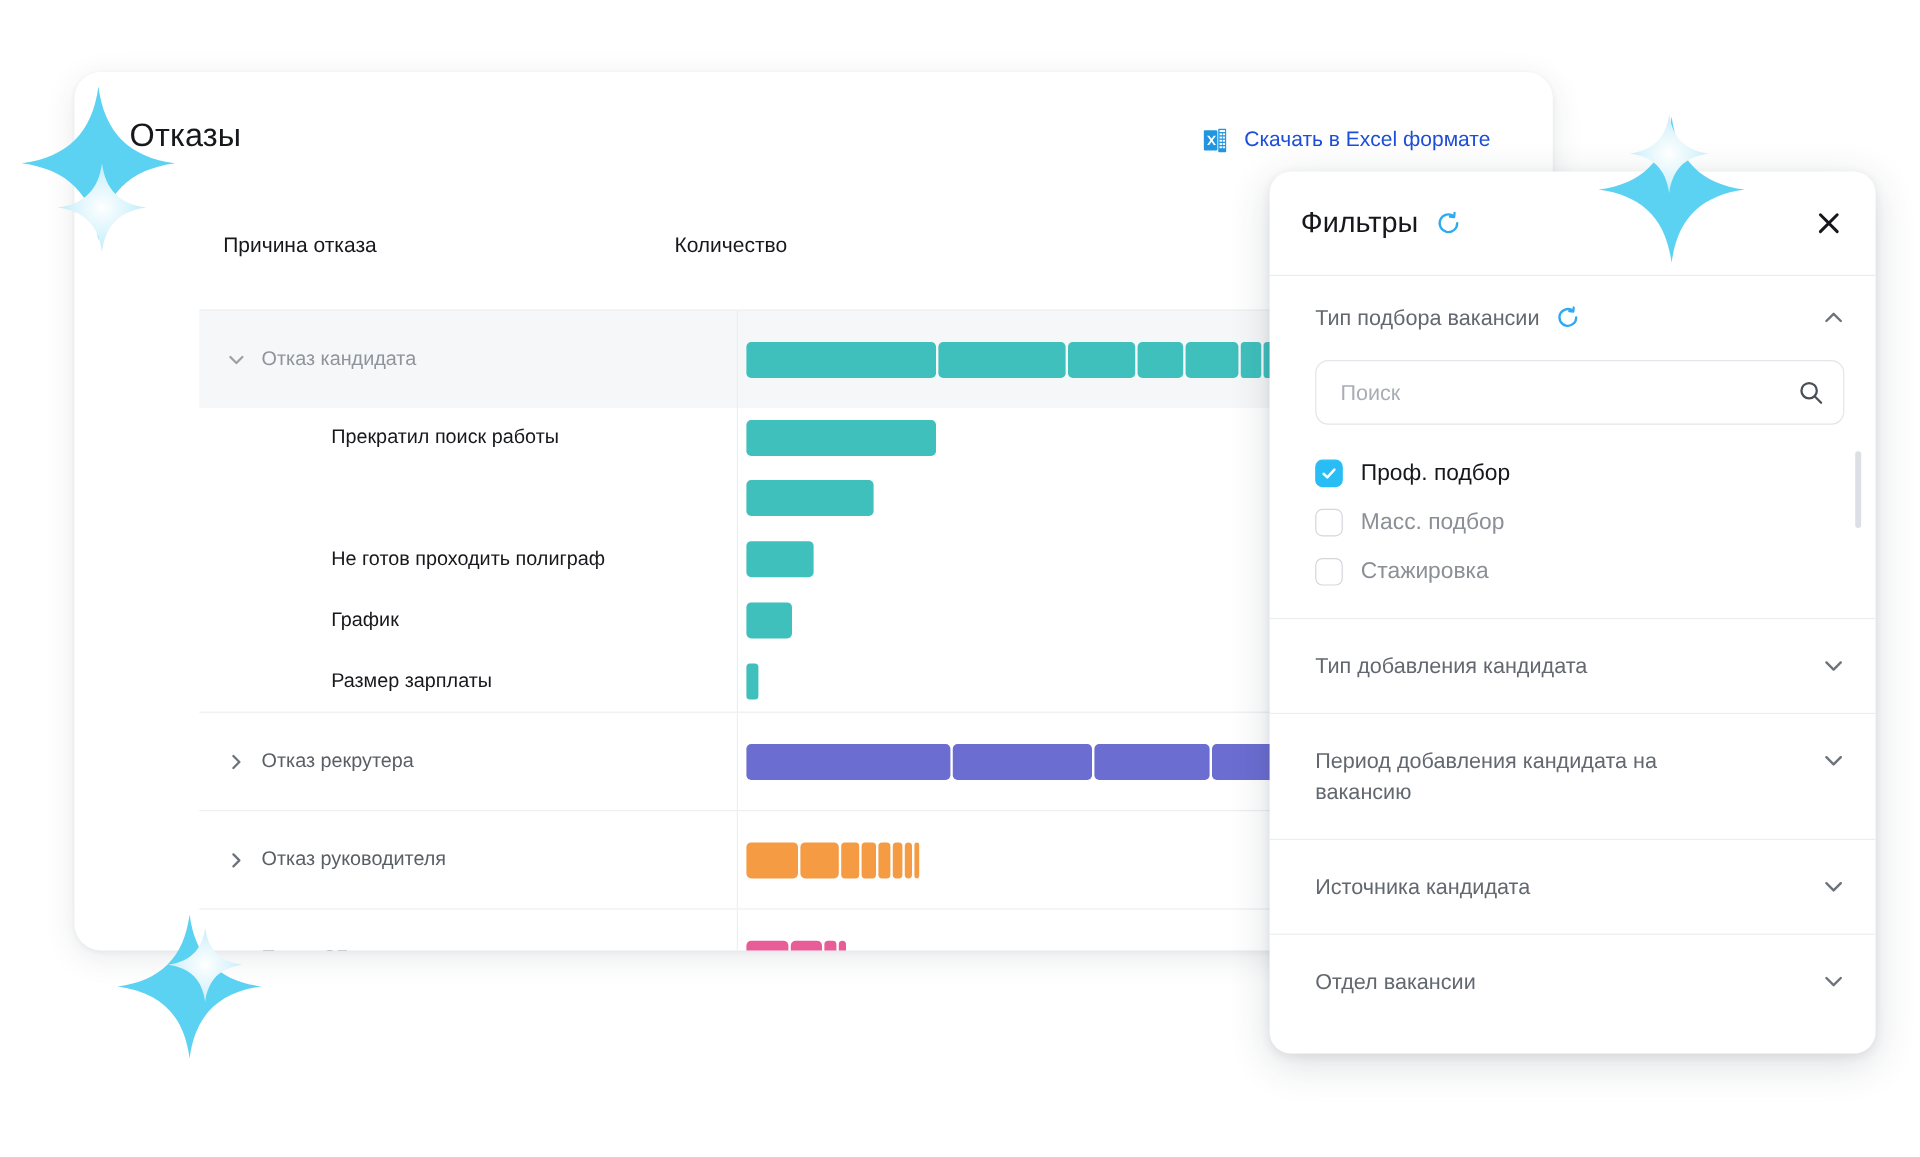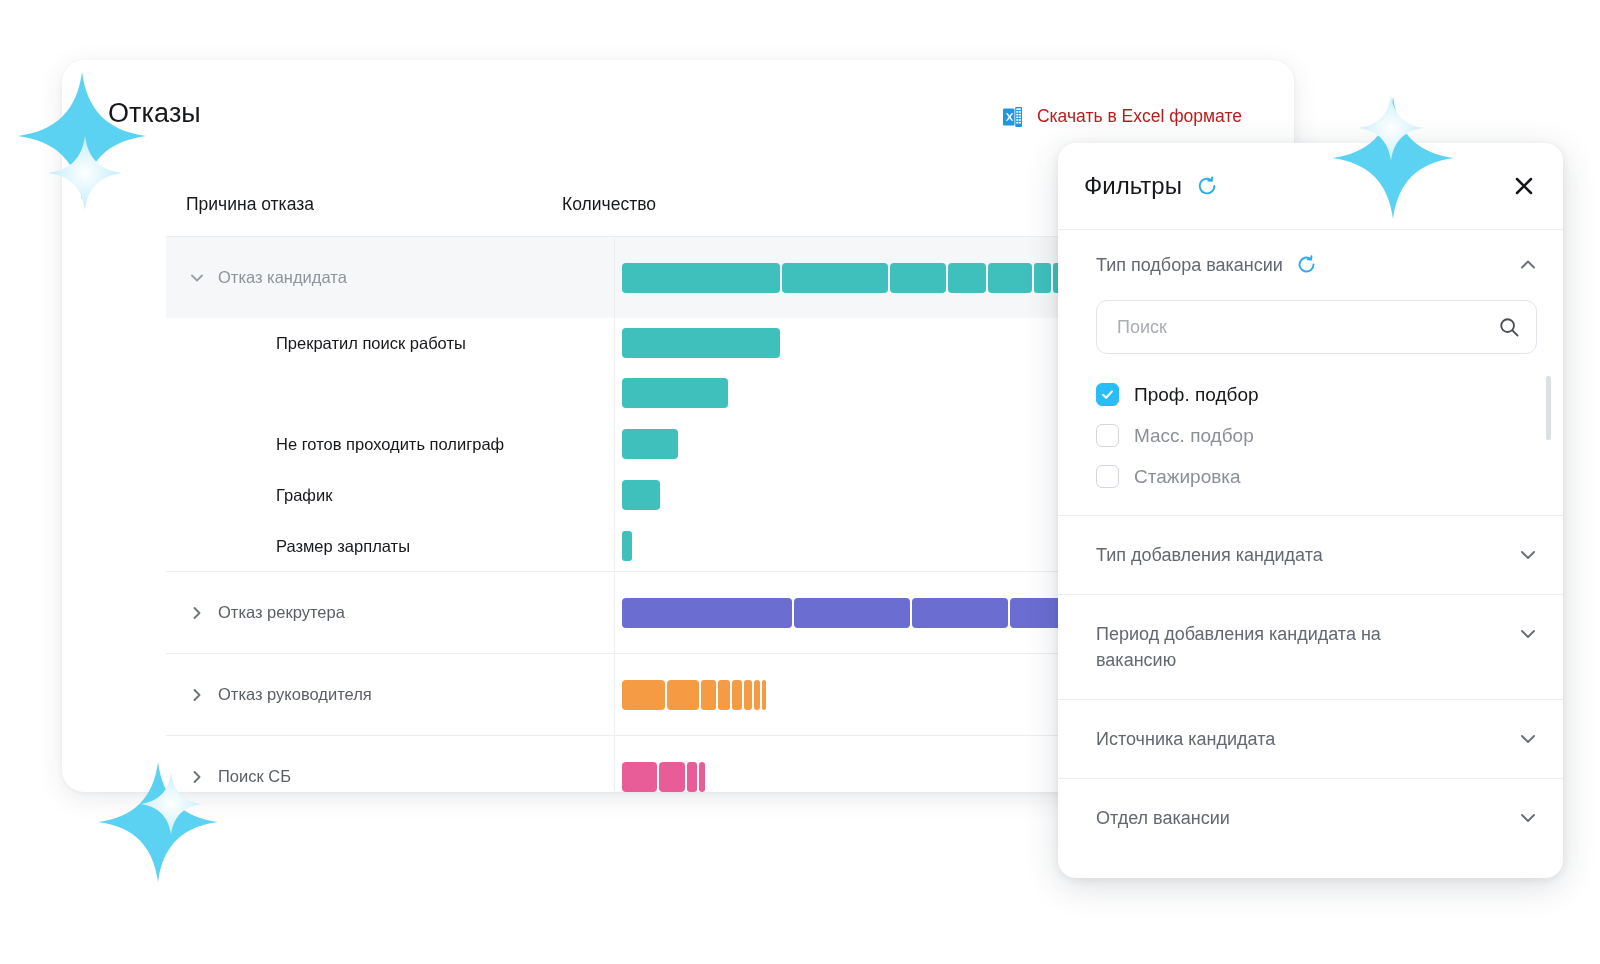--- a/index.html
+++ b/index.html
@@ -28,21 +28,21 @@
   .card-header {
     position: absolute; left:0; top:0; right:0; height: 118px;
   }
   .card-title {
     position: absolute; left: 46px; top: 38px;
     font-size: 27px; color: #17181c; letter-spacing: .1px;
   }
   .excel-link {
     position: absolute; right: 52px; top: 46px;
     display: flex; align-items: center; gap: 15px;
-    color: #b91c1c; font-size: 17.5px; cursor: pointer;
+    color: #1d4ed8; font-size: 17.5px; cursor: pointer;
     white-space: nowrap;
   }
   .excel-icon { width: 19px; height: 20px; display:block; flex:none; }
 
   
   .table-head {
     position:absolute; left:0; top: 118px; right:0; height: 58px;
   }
   .th {
     position: absolute; top: 16px;
@@ -254,21 +254,21 @@
       </div>
     </div>
 
     <div class="table-head">
       <div class="th th-reason">Причина отказа</div>
       <div class="th th-count">Количество</div>
     </div>
 
     <div class="table-body">
 
-      <div class="row row-group" style="height:82px;">
+      <div class="row row-group" style="height:82px;margin-top:22px;">
         <div class="row-inner">
           <div class="vdiv"></div>
           <div class="cell-label label-group">
             <span class="chev">
               <svg width="16" height="16" viewBox="0 0 16 16">
                   <path d="M3 5.5 L8 10.5 L13 5.5" stroke="#9aa0a8" stroke-width="1.9" fill="none" stroke-linecap="round" stroke-linejoin="round"></path>
                 </svg>
             </span>
             <span class="txt">Отказ кандидата</span>
           </div>

